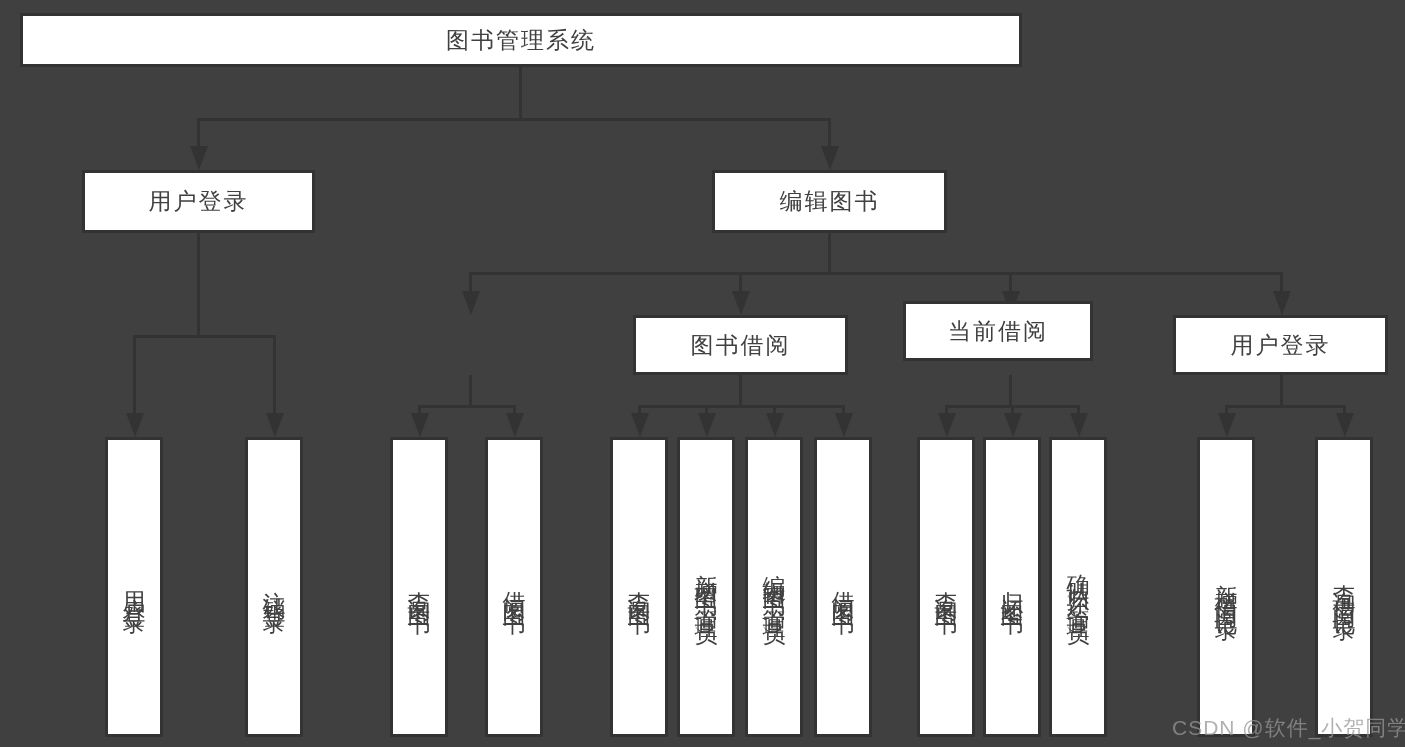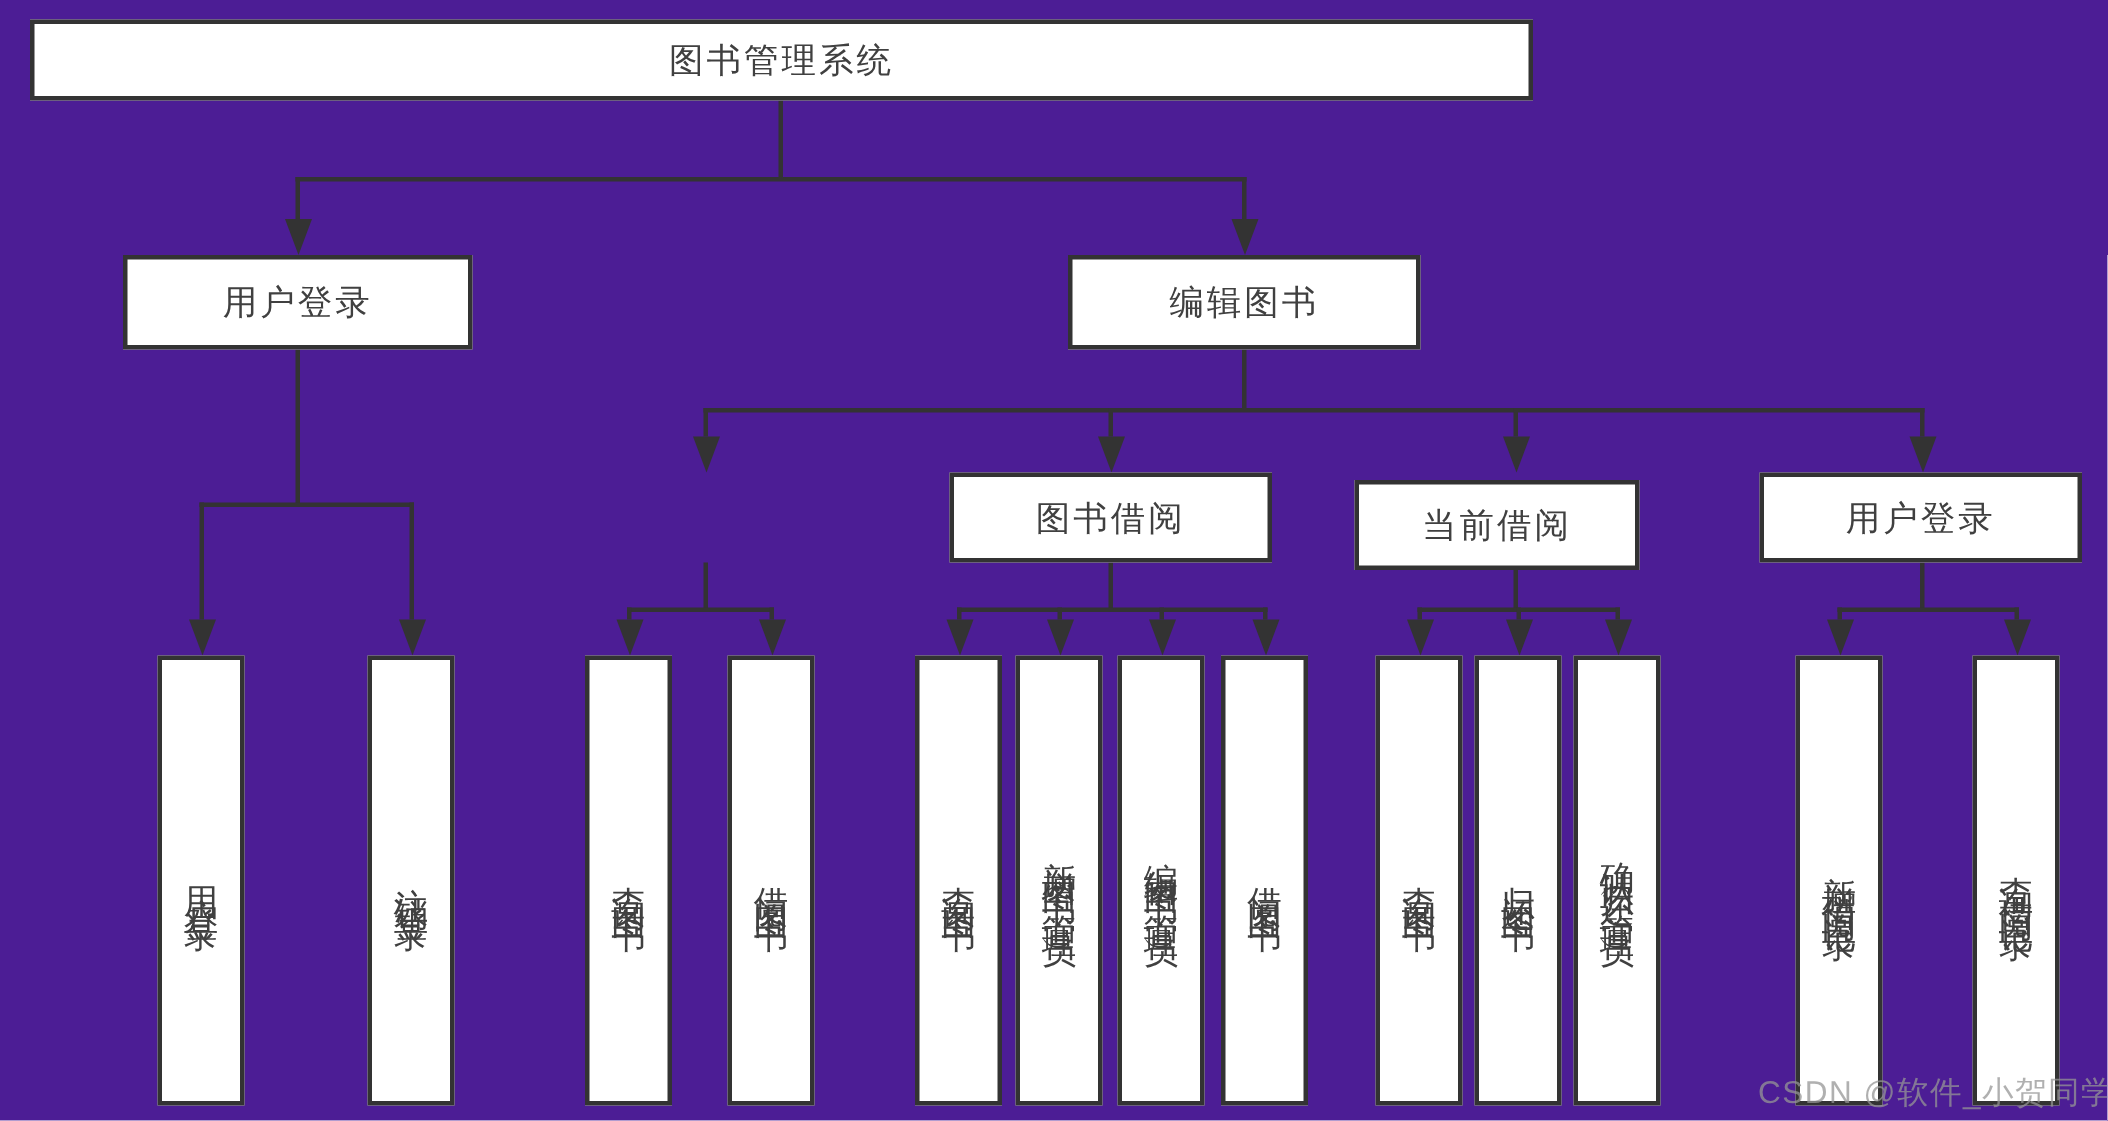--- a/index.html
+++ b/index.html
@@ -1,20 +1,20 @@
 <!DOCTYPE html>
 <html><head>
 <meta charset="utf-8">
 <style>
   html, body { margin: 0; padding: 0; background: #ffffff; }
   .canvas {
     position: relative;
     width: 1405px;
     height: 747px;
-    background: #4c1d95;
+    background: #404040;
     font-family: "Liberation Sans", "DejaVu Sans", sans-serif;
     overflow: hidden;
   }
   .box {
     position: absolute;
     background: #ffffff;
     border: 3px solid #333333;
     box-sizing: border-box;
     display: flex;
     align-items: center;
@@ -92,21 +92,21 @@
   <div class="vline" style="left:828px; top:233px; height:41px"></div>
   <div class="hline" style="left:469px; top:272px; width:814px"></div>
   <div class="arrow" style="left:469px; top:272px; height:19px"></div>
   <div class="arrow" style="left:739px; top:272px; height:19px"></div>
   <div class="arrow" style="left:1009px; top:272px; height:19px"></div>
   <div class="arrow" style="left:1280px; top:272px; height:19px"></div>
 
   <div class="box h" style="left:633px; top:315px; width:215px; height:60px">
     <span class="lbl">图书借阅</span>
   </div>
-  <div class="box h" style="left:903px; top:320px; width:190px; height:60px">
+  <div class="box h" style="left:903px; top:301px; width:190px; height:60px">
     <span class="lbl">当前借阅</span>
   </div>
   <div class="box h" style="left:1173px; top:315px; width:215px; height:60px">
     <span class="lbl">用户登录</span>
   </div>
 
   <div class="vline" style="left:469px; top:375px; height:32px"></div>
   <div class="hline" style="left:418px; top:405px; width:98px"></div>
   <div class="arrow" style="left:418px; top:405px; height:8px"></div>
   <div class="arrow" style="left:513px; top:405px; height:8px"></div>

